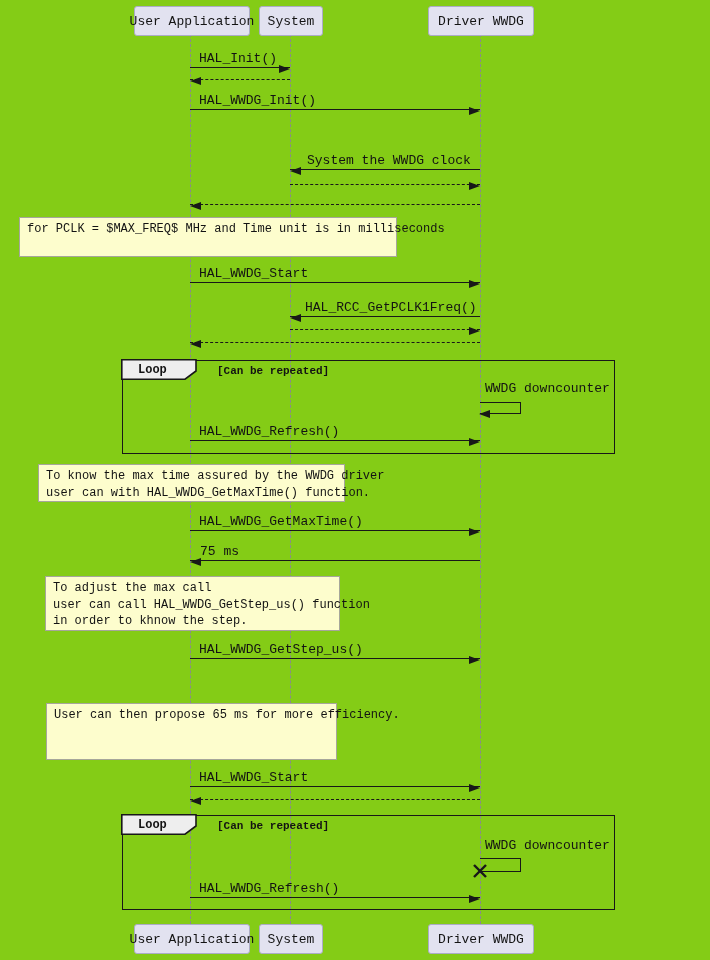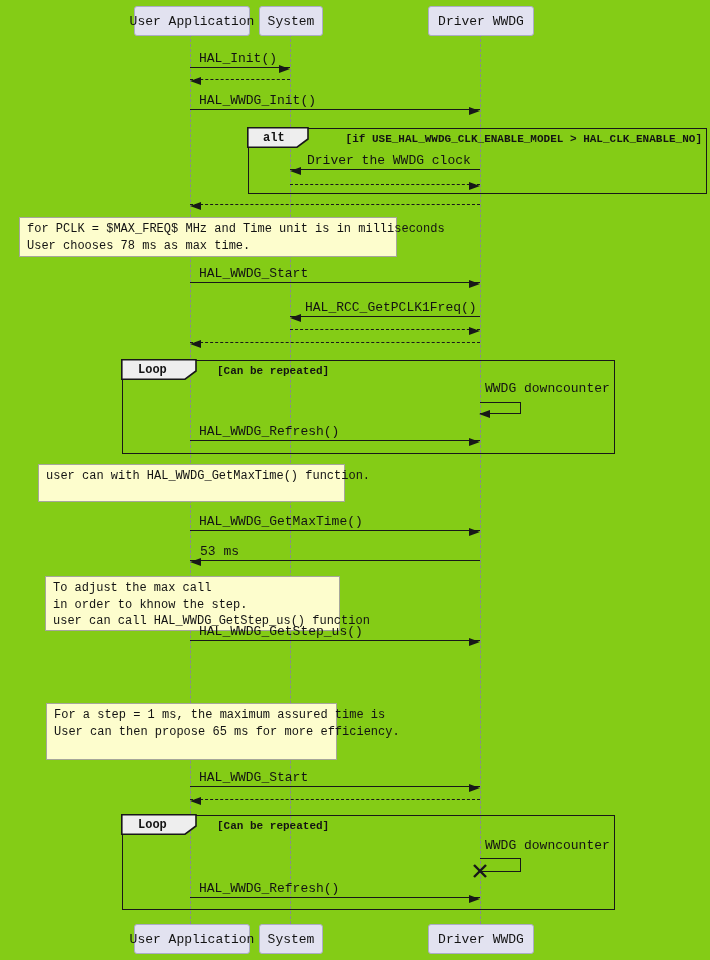--- a/index.html
+++ b/index.html
@@ -56,47 +56,39 @@
     <div class="ln"></div>
     <div class="head l"></div>
   </div>
 
   <div class="msg solid" style="left:190px;top:93px;width:290px;">
     <div class="lbl">HAL_WWDG_Init()</div>
     <div class="ln"></div>
     <div class="head r"></div>
   </div>
 
-  <div class="frag" style="left:248px;top:128px;width:457px;height:64px;">
-    <svg class="pent" width="62" height="21" viewBox="0 0 62 21">
-      <path d="M0.8,0.8 L61,0.8 L61,12 L50,20.2 L0.8,20.2 Z" fill="#EEEEEE" stroke="#181818" stroke-width="1.6"></path>
-    </svg>
-    <div class="op" style="left:14px;">alt</div>
-    <div class="guard" style="right:4px;">[if USE_HAL_WWDG_CLK_ENABLE_MODEL &gt; HAL_CLK_ENABLE_NO]</div>
-  </div>
 
   <div class="msg solid" style="left:290px;top:153px;width:190px;">
-    <div class="lbl" style="left:17px;">Driver the WWDG clock</div>
+    <div class="lbl" style="left:17px;">System the WWDG clock</div>
     <div class="ln"></div>
     <div class="head l"></div>
   </div>
 
   <div class="msg dashed" style="left:290px;top:168px;width:190px;">
     <div class="ln"></div>
     <div class="head r"></div>
   </div>
 
   <div class="msg dashed" style="left:190px;top:188px;width:290px;">
     <div class="ln"></div>
     <div class="head l"></div>
   </div>
 
   <div class="note" style="left:3px;top:217px;width:378px;height:40px;margin-left:16px;">
     <div>for PCLK = $MAX_FREQ$ MHz and Time unit is in milliseconds</div>
-    <div>User chooses 78 ms as max time.</div>
   </div>
 
   <div class="msg solid" style="left:190px;top:266px;width:290px;">
     <div class="lbl">HAL_WWDG_Start</div>
     <div class="ln"></div>
     <div class="head r"></div>
   </div>
 
   <div class="msg solid" style="left:290px;top:300px;width:190px;">
     <div class="lbl" style="left:15px;">HAL_RCC_GetPCLK1Freq()</div>
@@ -127,50 +119,50 @@
     <div class="head l"></div>
   </div>
 
   <div class="msg solid" style="left:190px;top:424px;width:290px;">
     <div class="lbl">HAL_WWDG_Refresh()</div>
     <div class="ln"></div>
     <div class="head r"></div>
   </div>
 
   <div class="note" style="left:38px;top:464px;width:307px;height:38px;">
+    <div>To know the max time assured by the WWDG driver</div>
     <div>user can with HAL_WWDG_GetMaxTime() function.</div>
   </div>
 
   <div class="msg solid" style="left:190px;top:514px;width:290px;">
     <div class="lbl">HAL_WWDG_GetMaxTime()</div>
     <div class="ln"></div>
     <div class="head r"></div>
   </div>
 
   <div class="msg solid" style="left:190px;top:544px;width:290px;">
-    <div class="lbl" style="left:10px;">53 ms</div>
+    <div class="lbl" style="left:10px;">75 ms</div>
     <div class="ln"></div>
     <div class="head l"></div>
   </div>
 
   <div class="note" style="left:45px;top:576px;width:295px;height:55px;">
     <div>To adjust the max call</div>
+    <div>user can call HAL_WWDG_GetStep_us() function</div>
     <div>in order to khnow the step.</div>
-    <div>user can call HAL_WWDG_GetStep_us() function</div>
-  </div>
-
-  <div class="msg solid" style="left:190px;top:624px;width:290px;">
+  </div>
+
+  <div class="msg solid" style="left:190px;top:642px;width:290px;">
     <div class="lbl">HAL_WWDG_GetStep_us()</div>
     <div class="ln"></div>
     <div class="head r"></div>
   </div>
 
 
   <div class="note" style="left:46px;top:703px;width:291px;height:57px;">
-    <div>For a step = 1 ms, the maximum assured time is</div>
     <div>User can then propose 65 ms for more efficiency.</div>
   </div>
 
   <div class="msg solid" style="left:190px;top:770px;width:290px;">
     <div class="lbl">HAL_WWDG_Start</div>
     <div class="ln"></div>
     <div class="head r"></div>
   </div>
 
   <div class="msg dashed" style="left:190px;top:783px;width:290px;">

